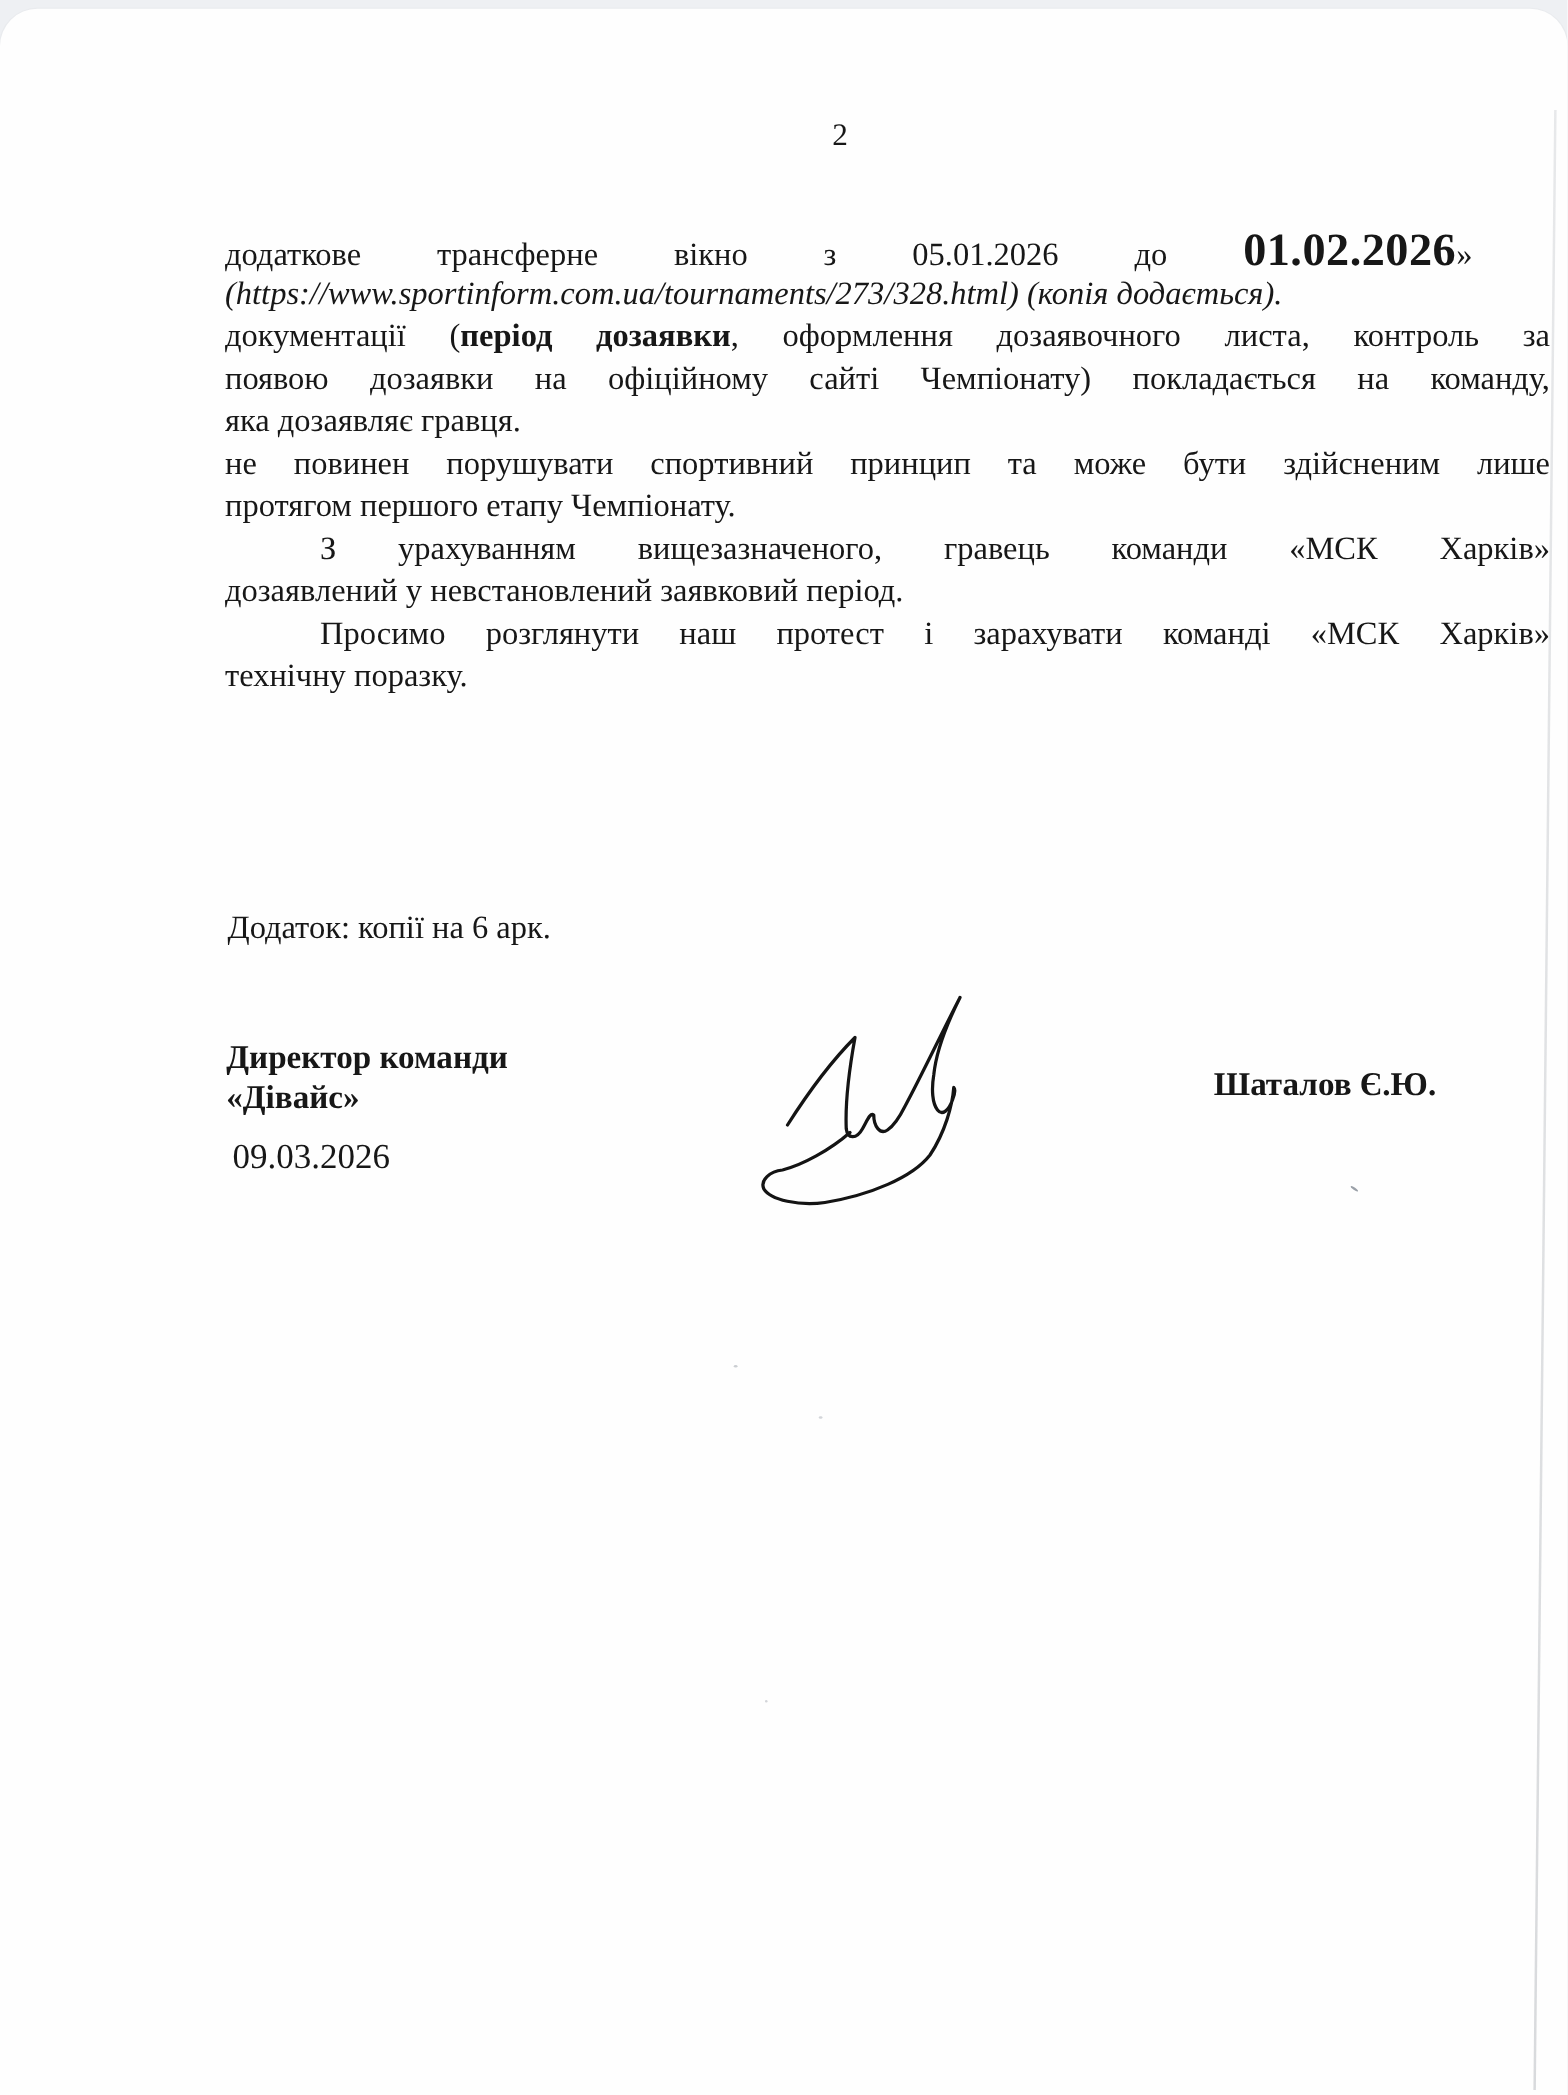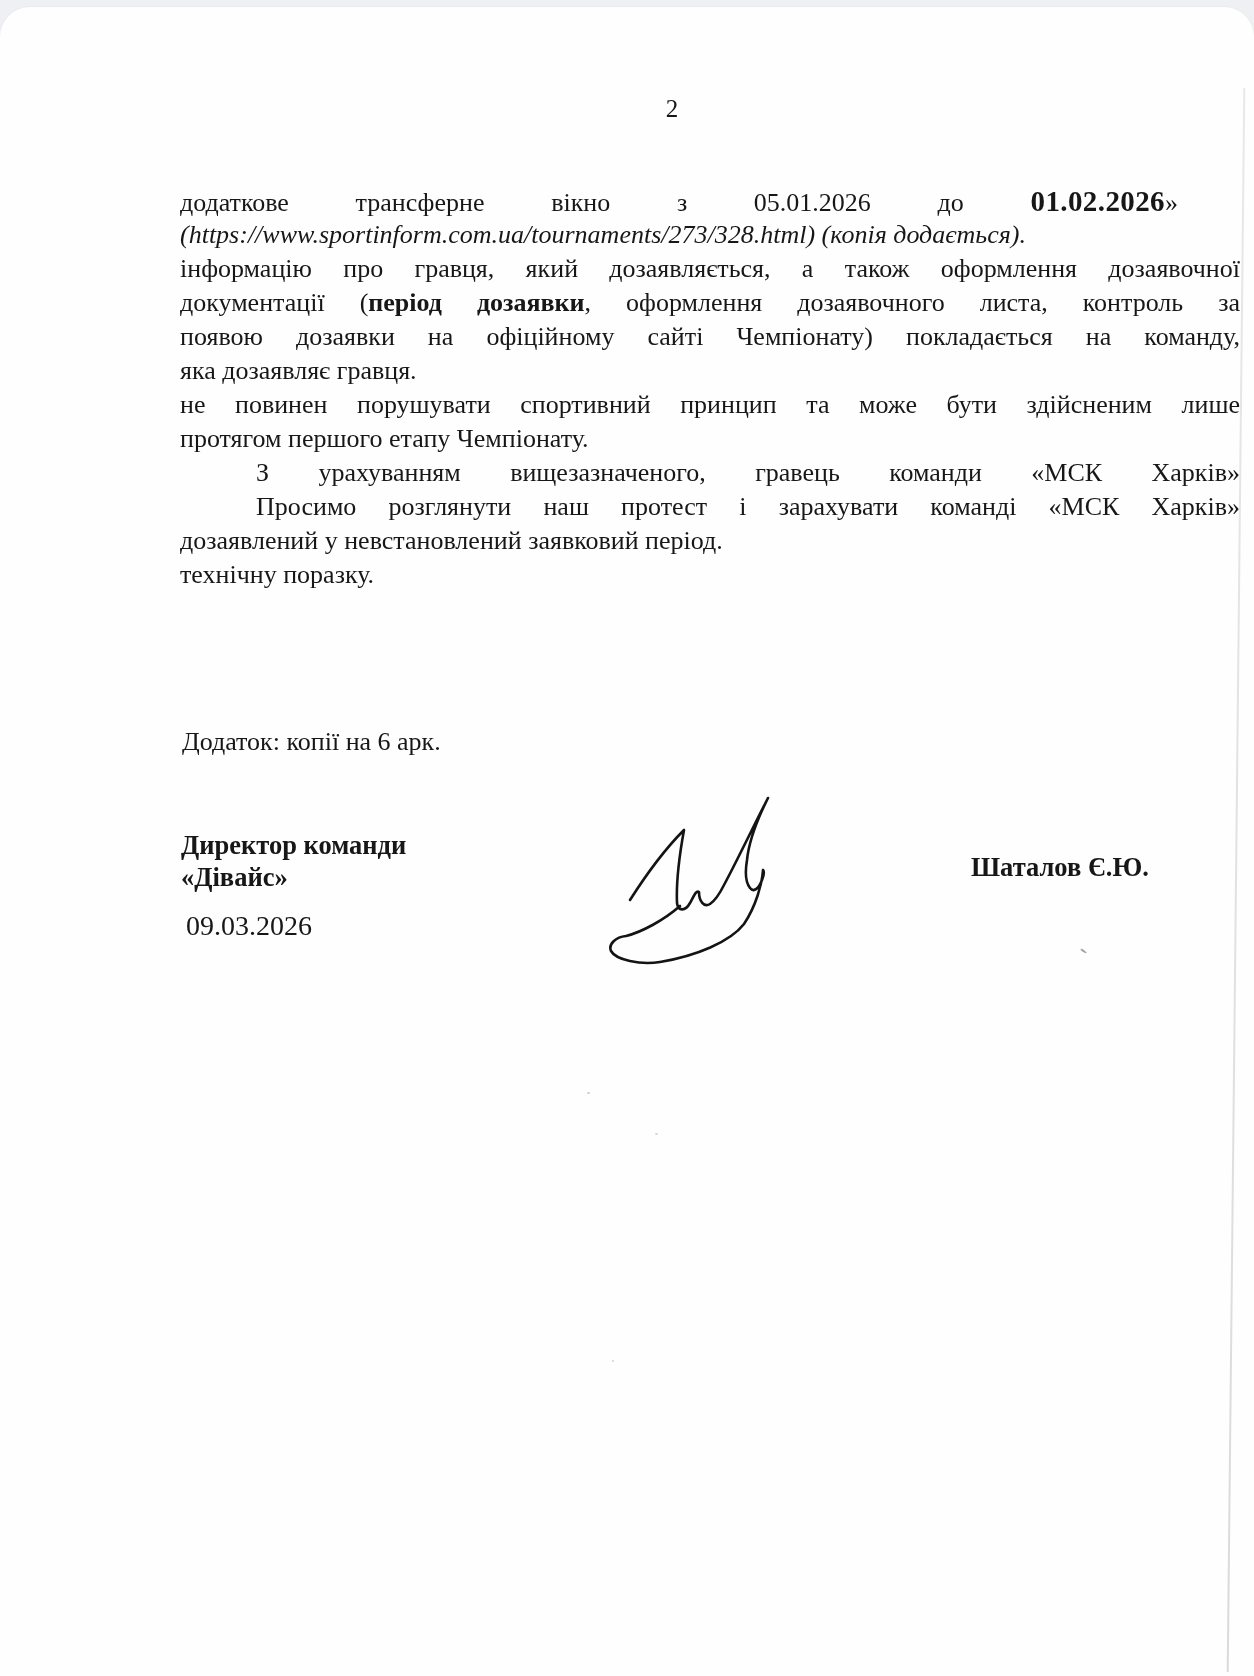--- a/index.html
+++ b/index.html
@@ -28,21 +28,21 @@
     position:absolute;left:180px;top:184px;width:1060px;
     font-size:26px;line-height:34px;
   }
   .line{height:34px;white-space:nowrap;overflow:visible;}
   .line.j{text-align:justify;text-align-last:justify;}
   .line.l{text-align:left;}
   .line.first{padding-right:62px;}
   .line.ind{text-indent:76px;}
   .line.it{font-style:italic;}
   .line span.b{font-weight:bold;}
-  .line span.lg{font-size:29px;letter-spacing:.4px;}
+  .line span.lg{font-size:37px;letter-spacing:.4px;}
   .attachment{position:absolute;left:182px;top:727px;font-size:26px;}
   .sig-title{
     position:absolute;left:181px;top:829px;
     font-size:26.5px;font-weight:bold;line-height:32px;
   }
   .sig-date{position:absolute;left:186px;top:910px;font-size:28px;}
   .sig-name{position:absolute;left:971px;top:852px;font-size:26.5px;font-weight:bold;}
   .signature{position:absolute;left:596px;top:784px;width:195px;height:198px;}
   .speck{position:absolute;background:#b5b9bf;border-radius:50%;}
   .speck.s1{left:1080px;top:950px;width:7px;height:2px;transform:rotate(35deg);background:#9aa0a8;}
@@ -53,29 +53,28 @@
 </head>
 <body>
 
 <div class="paper"></div>
 
 <div class="page-num">2</div>
 
 <div class="text-block">
     <div class="line j first"><span>додаткове трансферне вікно з 05.01.2026 до </span><span class="b lg">01.02.2026</span><span>»</span></div>
     <div class="line l it"><span>(https://www.sportinform.com.ua/tournaments/273/328.html) (копія додається).</span></div>
-    <div class="line j"><span>інформацію про гравця, який дозаявляється, а також оформлення дозаявочної</span></div>
     <div class="line j"><span>документації (</span><span class="b">період дозаявки</span><span>, оформлення дозаявочного листа, контроль за</span></div>
     <div class="line j"><span>появою дозаявки на офіційному сайті Чемпіонату) покладається на команду,</span></div>
     <div class="line l"><span>яка дозаявляє гравця.</span></div>
     <div class="line j"><span>не повинен порушувати спортивний принцип та може бути здійсненим лише</span></div>
     <div class="line l"><span>протягом першого етапу Чемпіонату.</span></div>
     <div class="line j ind"><span>З урахуванням вищезазначеного, гравець команди «МСК Харків»</span></div>
+    <div class="line l"><span>дозаявлений у невстановлений заявковий період.</span></div>
     <div class="line j ind"><span>Просимо розглянути наш протест і зарахувати команді «МСК Харків»</span></div>
-    <div class="line l"><span>дозаявлений у невстановлений заявковий період.</span></div>
     <div class="line l"><span>технічну поразку.</span></div>
   </div>
 
 <div class="attachment">Додаток: копії на 6 арк.</div>
 
 <div class="sig-title">
   <div>Директор команди</div>
   <div>«Дівайс»</div>
 </div>
 

